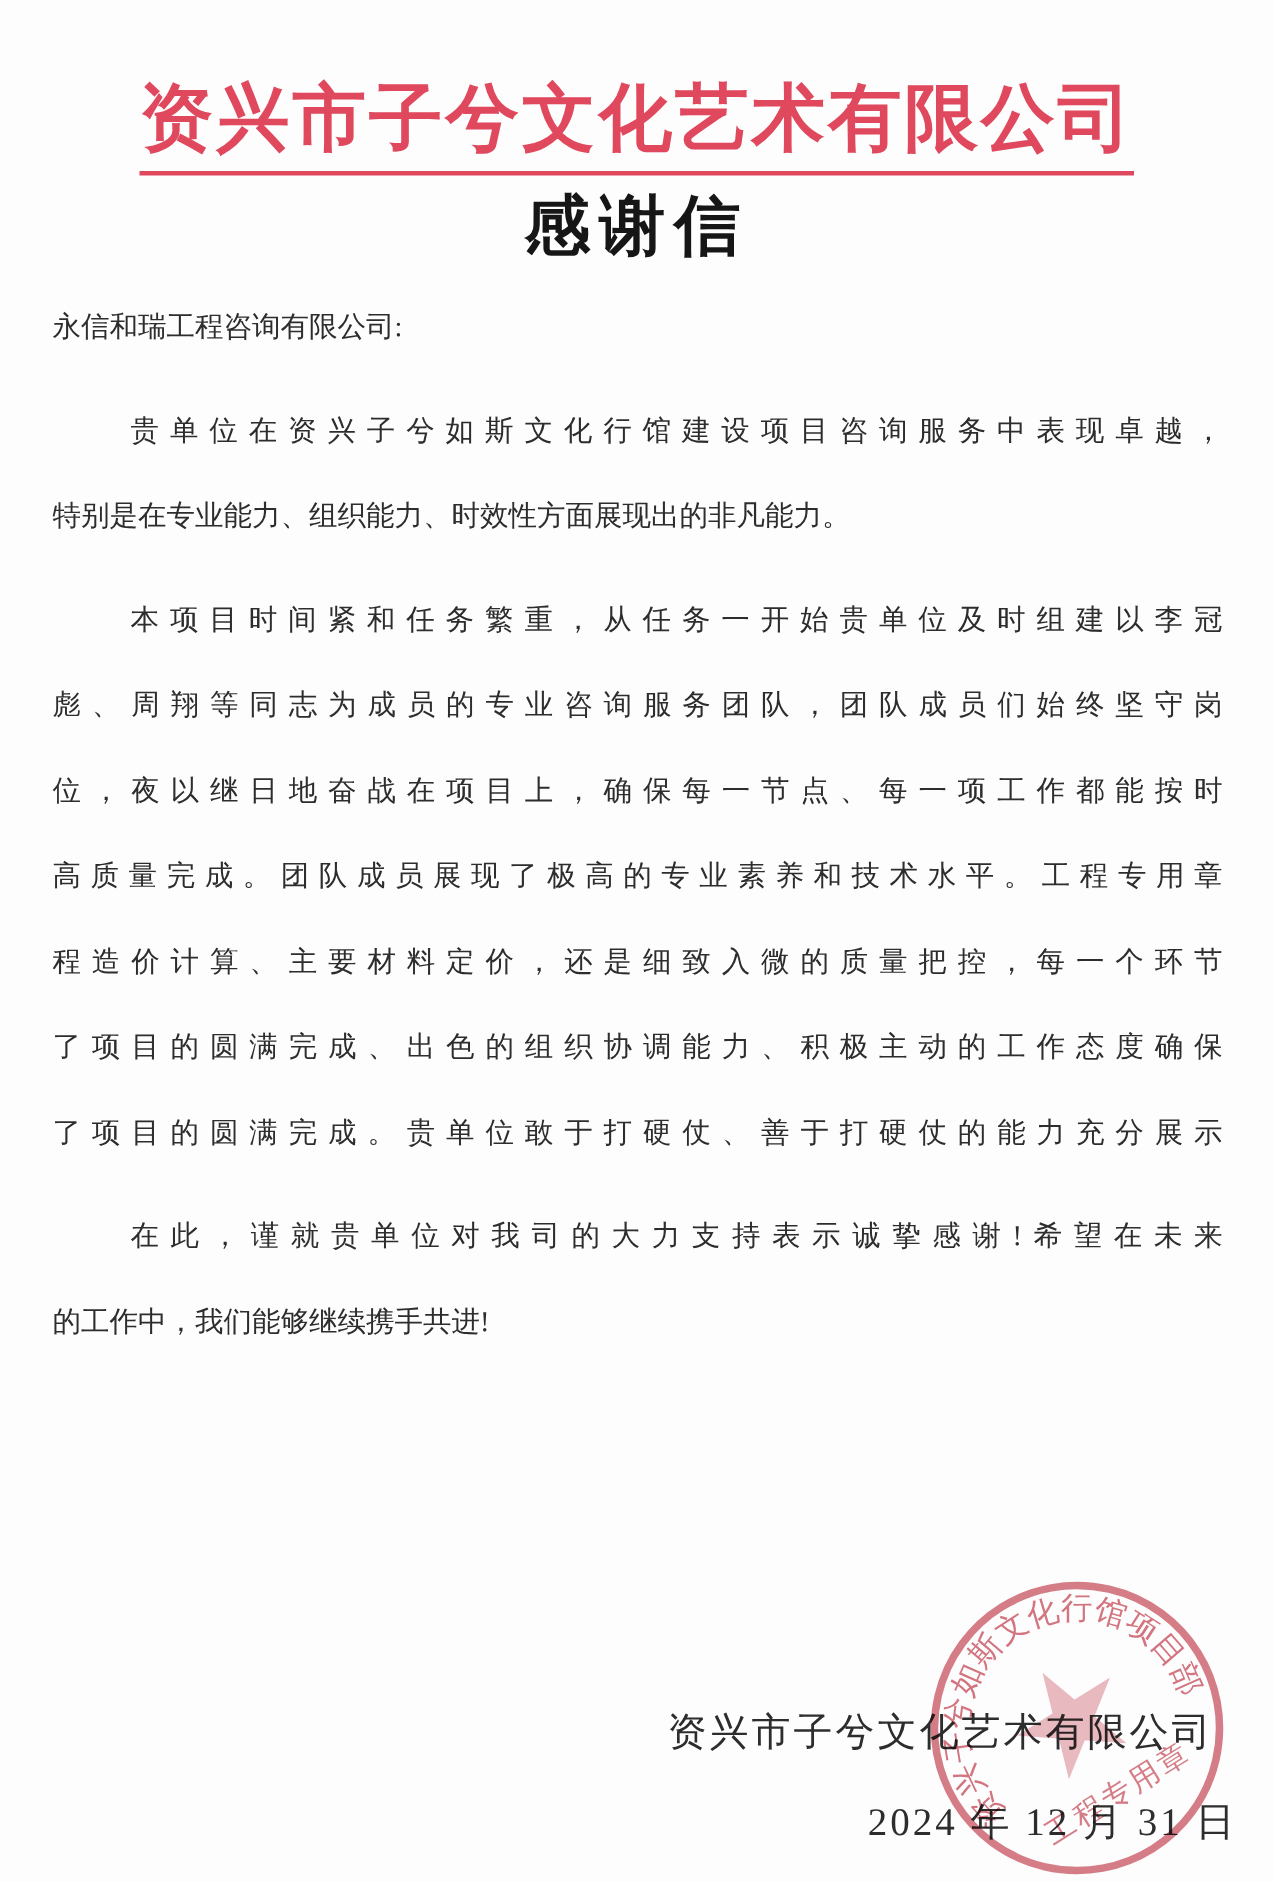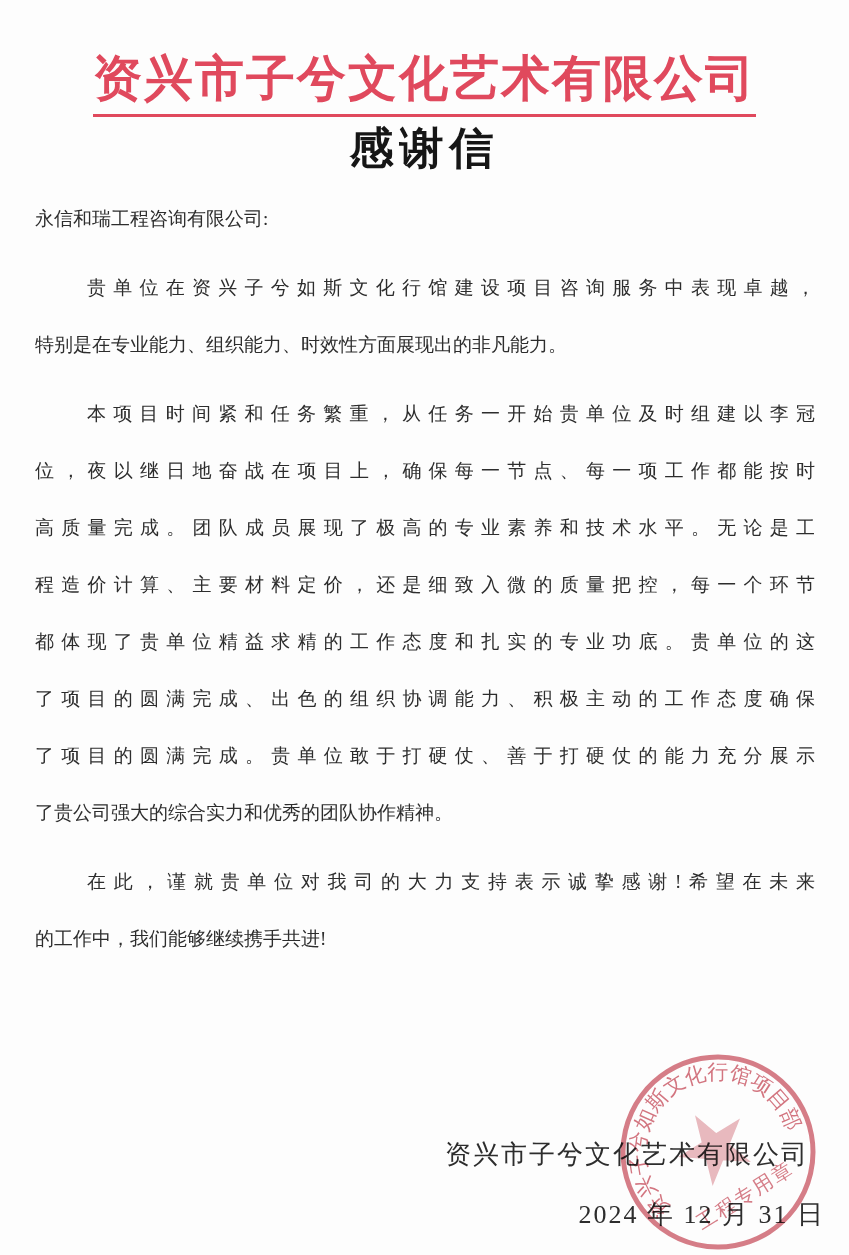--- a/index.html
+++ b/index.html
@@ -31,21 +31,21 @@
     letter-spacing: 2px;
     color: var(--title-red);
     border-bottom: 3px solid var(--title-red);
     padding-bottom: 5px;
     line-height: 1.2;
   }
   .letter-title {
     position: absolute;
     top: 126px; left: 0; right: 0;
     text-align: center;
-    font-family: Liberation Mono, monospace;
+    font-family: Liberation Sans, sans-serif;
     font-size: 44px;
     font-weight: 800;
     letter-spacing: 6px;
     color: #161616;
     line-height: 1.15;
   }
   .letter-body {
     position: absolute;
     top: 190px;
     left: 35px;
@@ -113,27 +113,26 @@
   <div class="letter-body">
     <div class="line end">永信和瑞工程咨询有限公司:</div>
 
     <div class="para">
       <div class="line full indent">贵单位在资兴子兮如斯文化行馆建设项目咨询服务中表现卓越，</div>
       <div class="line end">特别是在专业能力、组织能力、时效性方面展现出的非凡能力。</div>
     </div>
 
     <div class="para">
       <div class="line full indent">本项目时间紧和任务繁重，从任务一开始贵单位及时组建以李冠</div>
+      <div class="line full">彪、周翔等同志为成员的专业咨询服务团队，团队成员们始终坚守岗</div>
       <div class="line full">位，夜以继日地奋战在项目上，确保每一节点、每一项工作都能按时</div>
-      <div class="line full">高质量完成。团队成员展现了极高的专业素养和技术水平。无论是工</div>
+      <div class="line full">高质量完成。团队成员展现了极高的专业素养和技术水平。工程专用章</div>
       <div class="line full">程造价计算、主要材料定价，还是细致入微的质量把控，每一个环节</div>
-      <div class="line full">都体现了贵单位精益求精的工作态度和扎实的专业功底。贵单位的这</div>
       <div class="line full">了项目的圆满完成、出色的组织协调能力、积极主动的工作态度确保</div>
       <div class="line full">了项目的圆满完成。贵单位敢于打硬仗、善于打硬仗的能力充分展示</div>
-      <div class="line end">了贵公司强大的综合实力和优秀的团队协作精神。</div>
     </div>
 
     <div class="para">
       <div class="line full indent">在此，谨就贵单位对我司的大力支持表示诚挚感谢!希望在未来</div>
       <div class="line end">的工作中，我们能够继续携手共进!</div>
     </div>
   </div>
 
   <div class="signature">资兴市子兮文化艺术有限公司</div>
 

